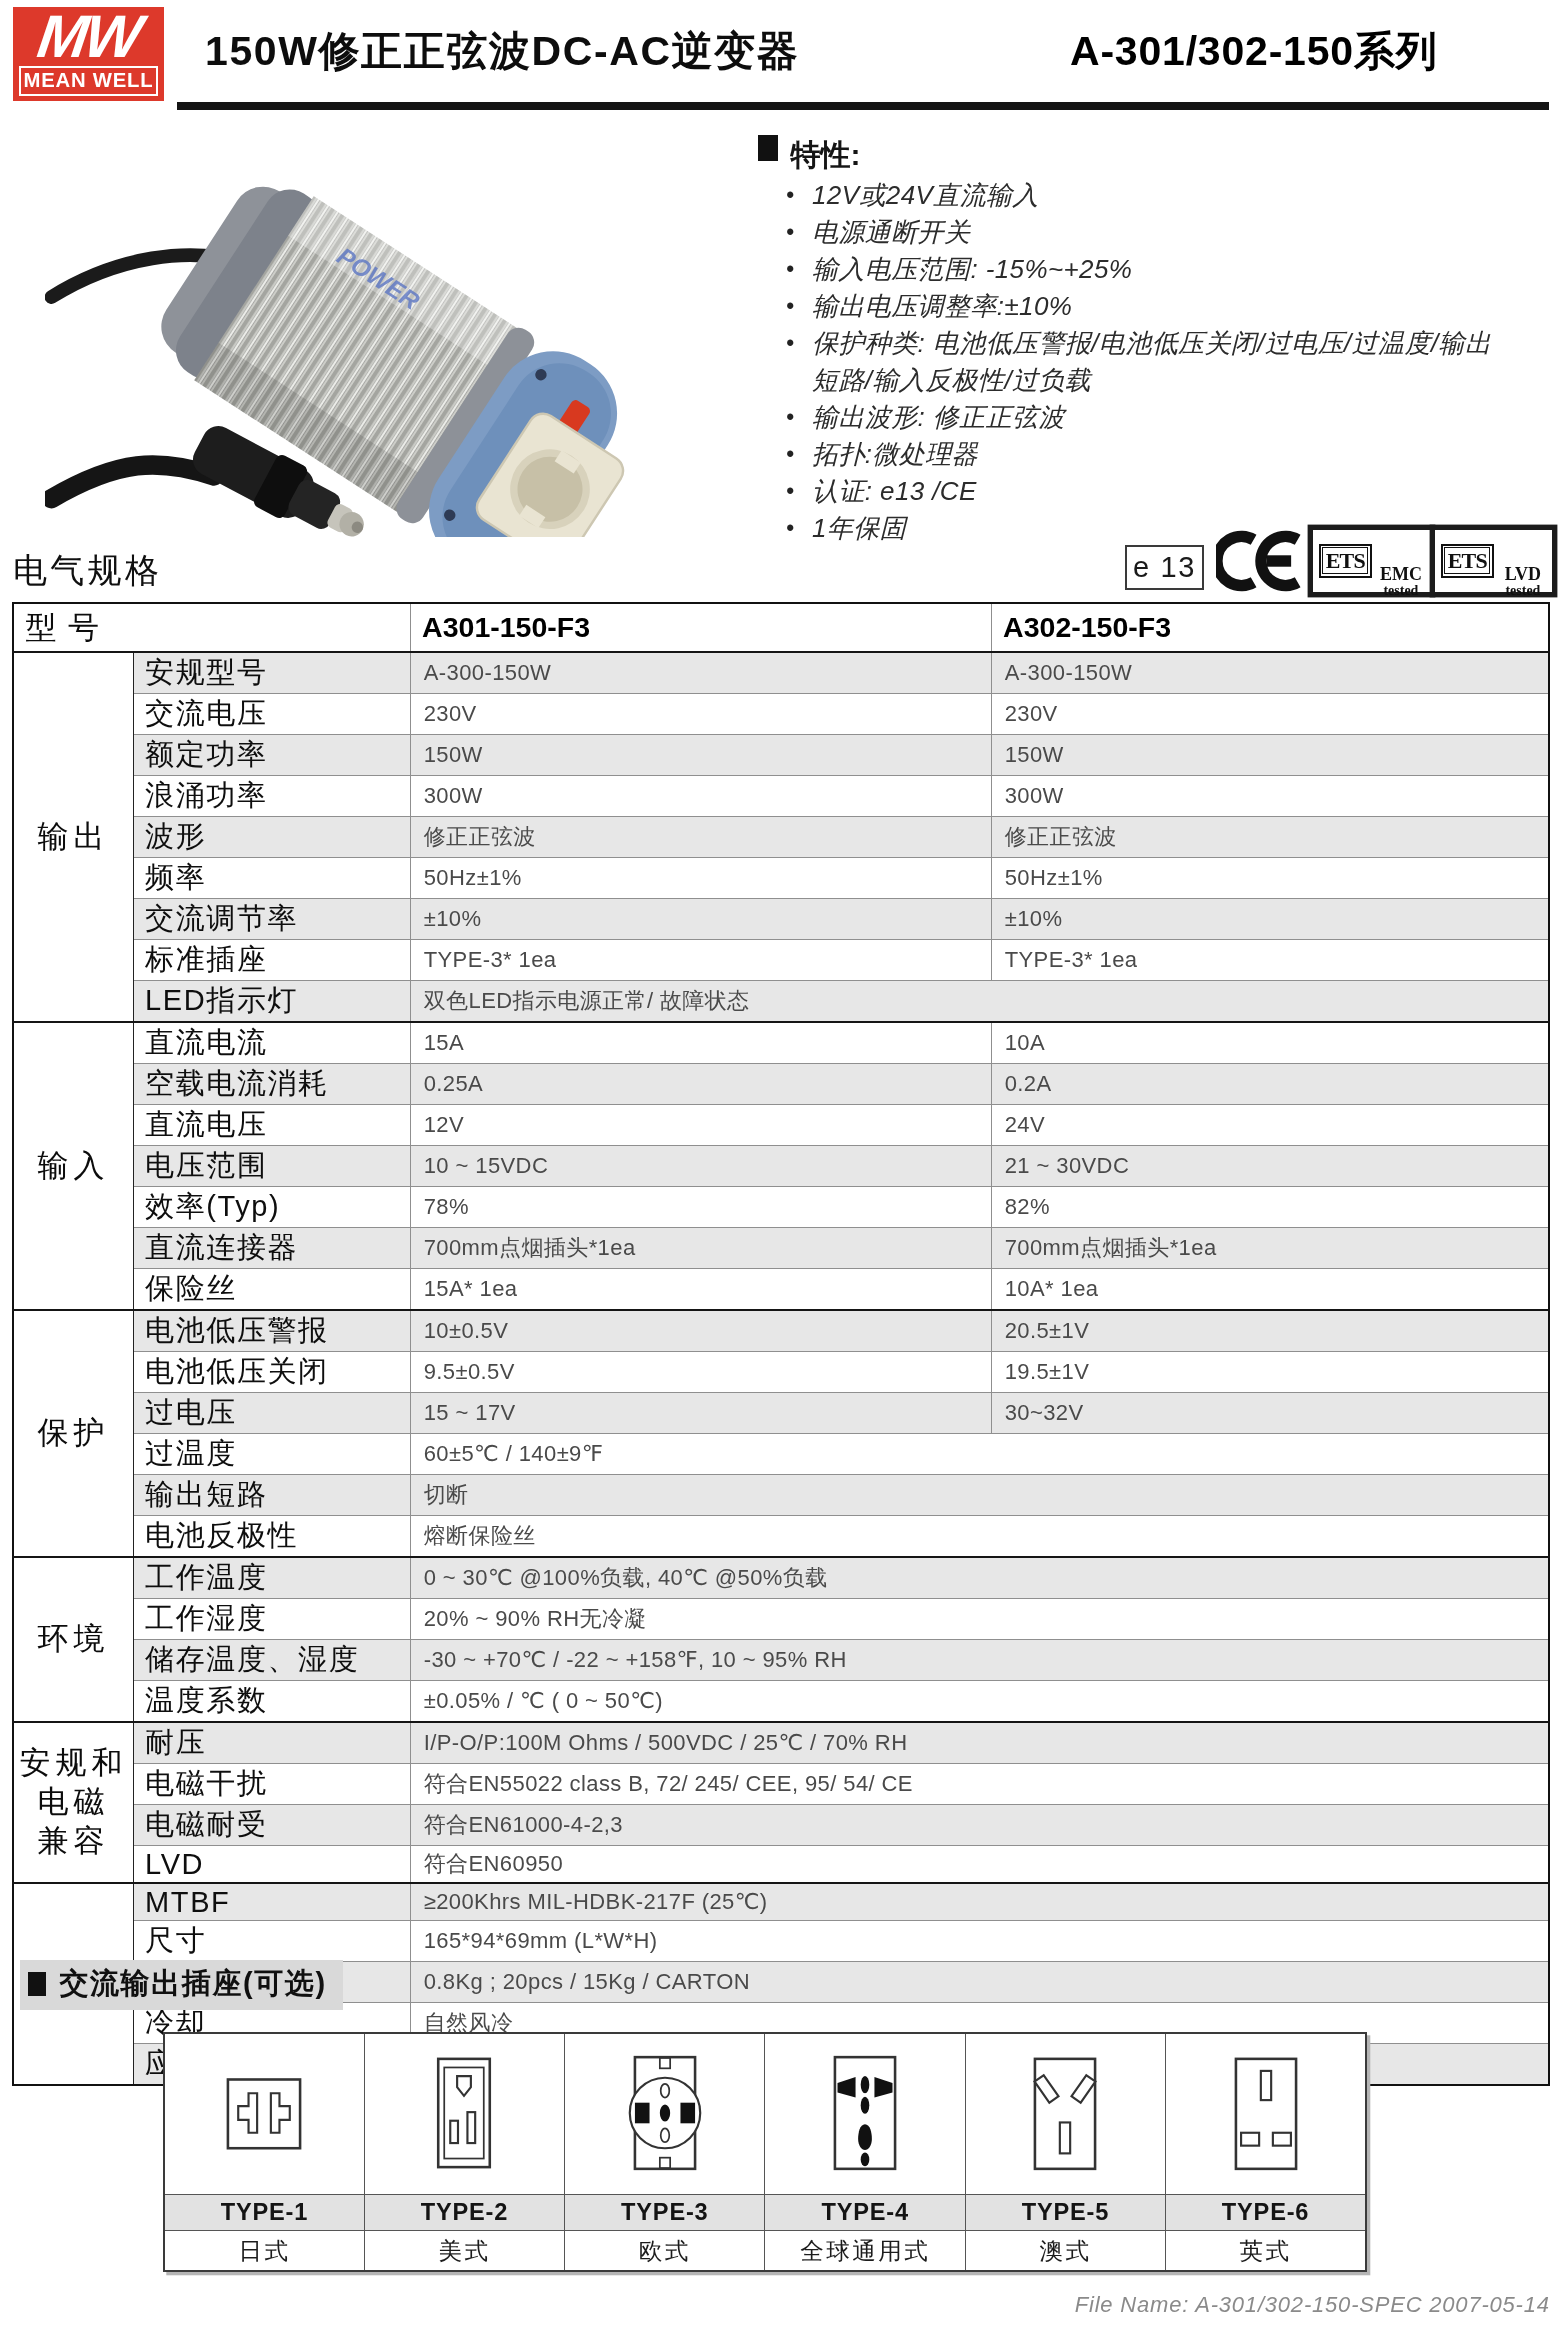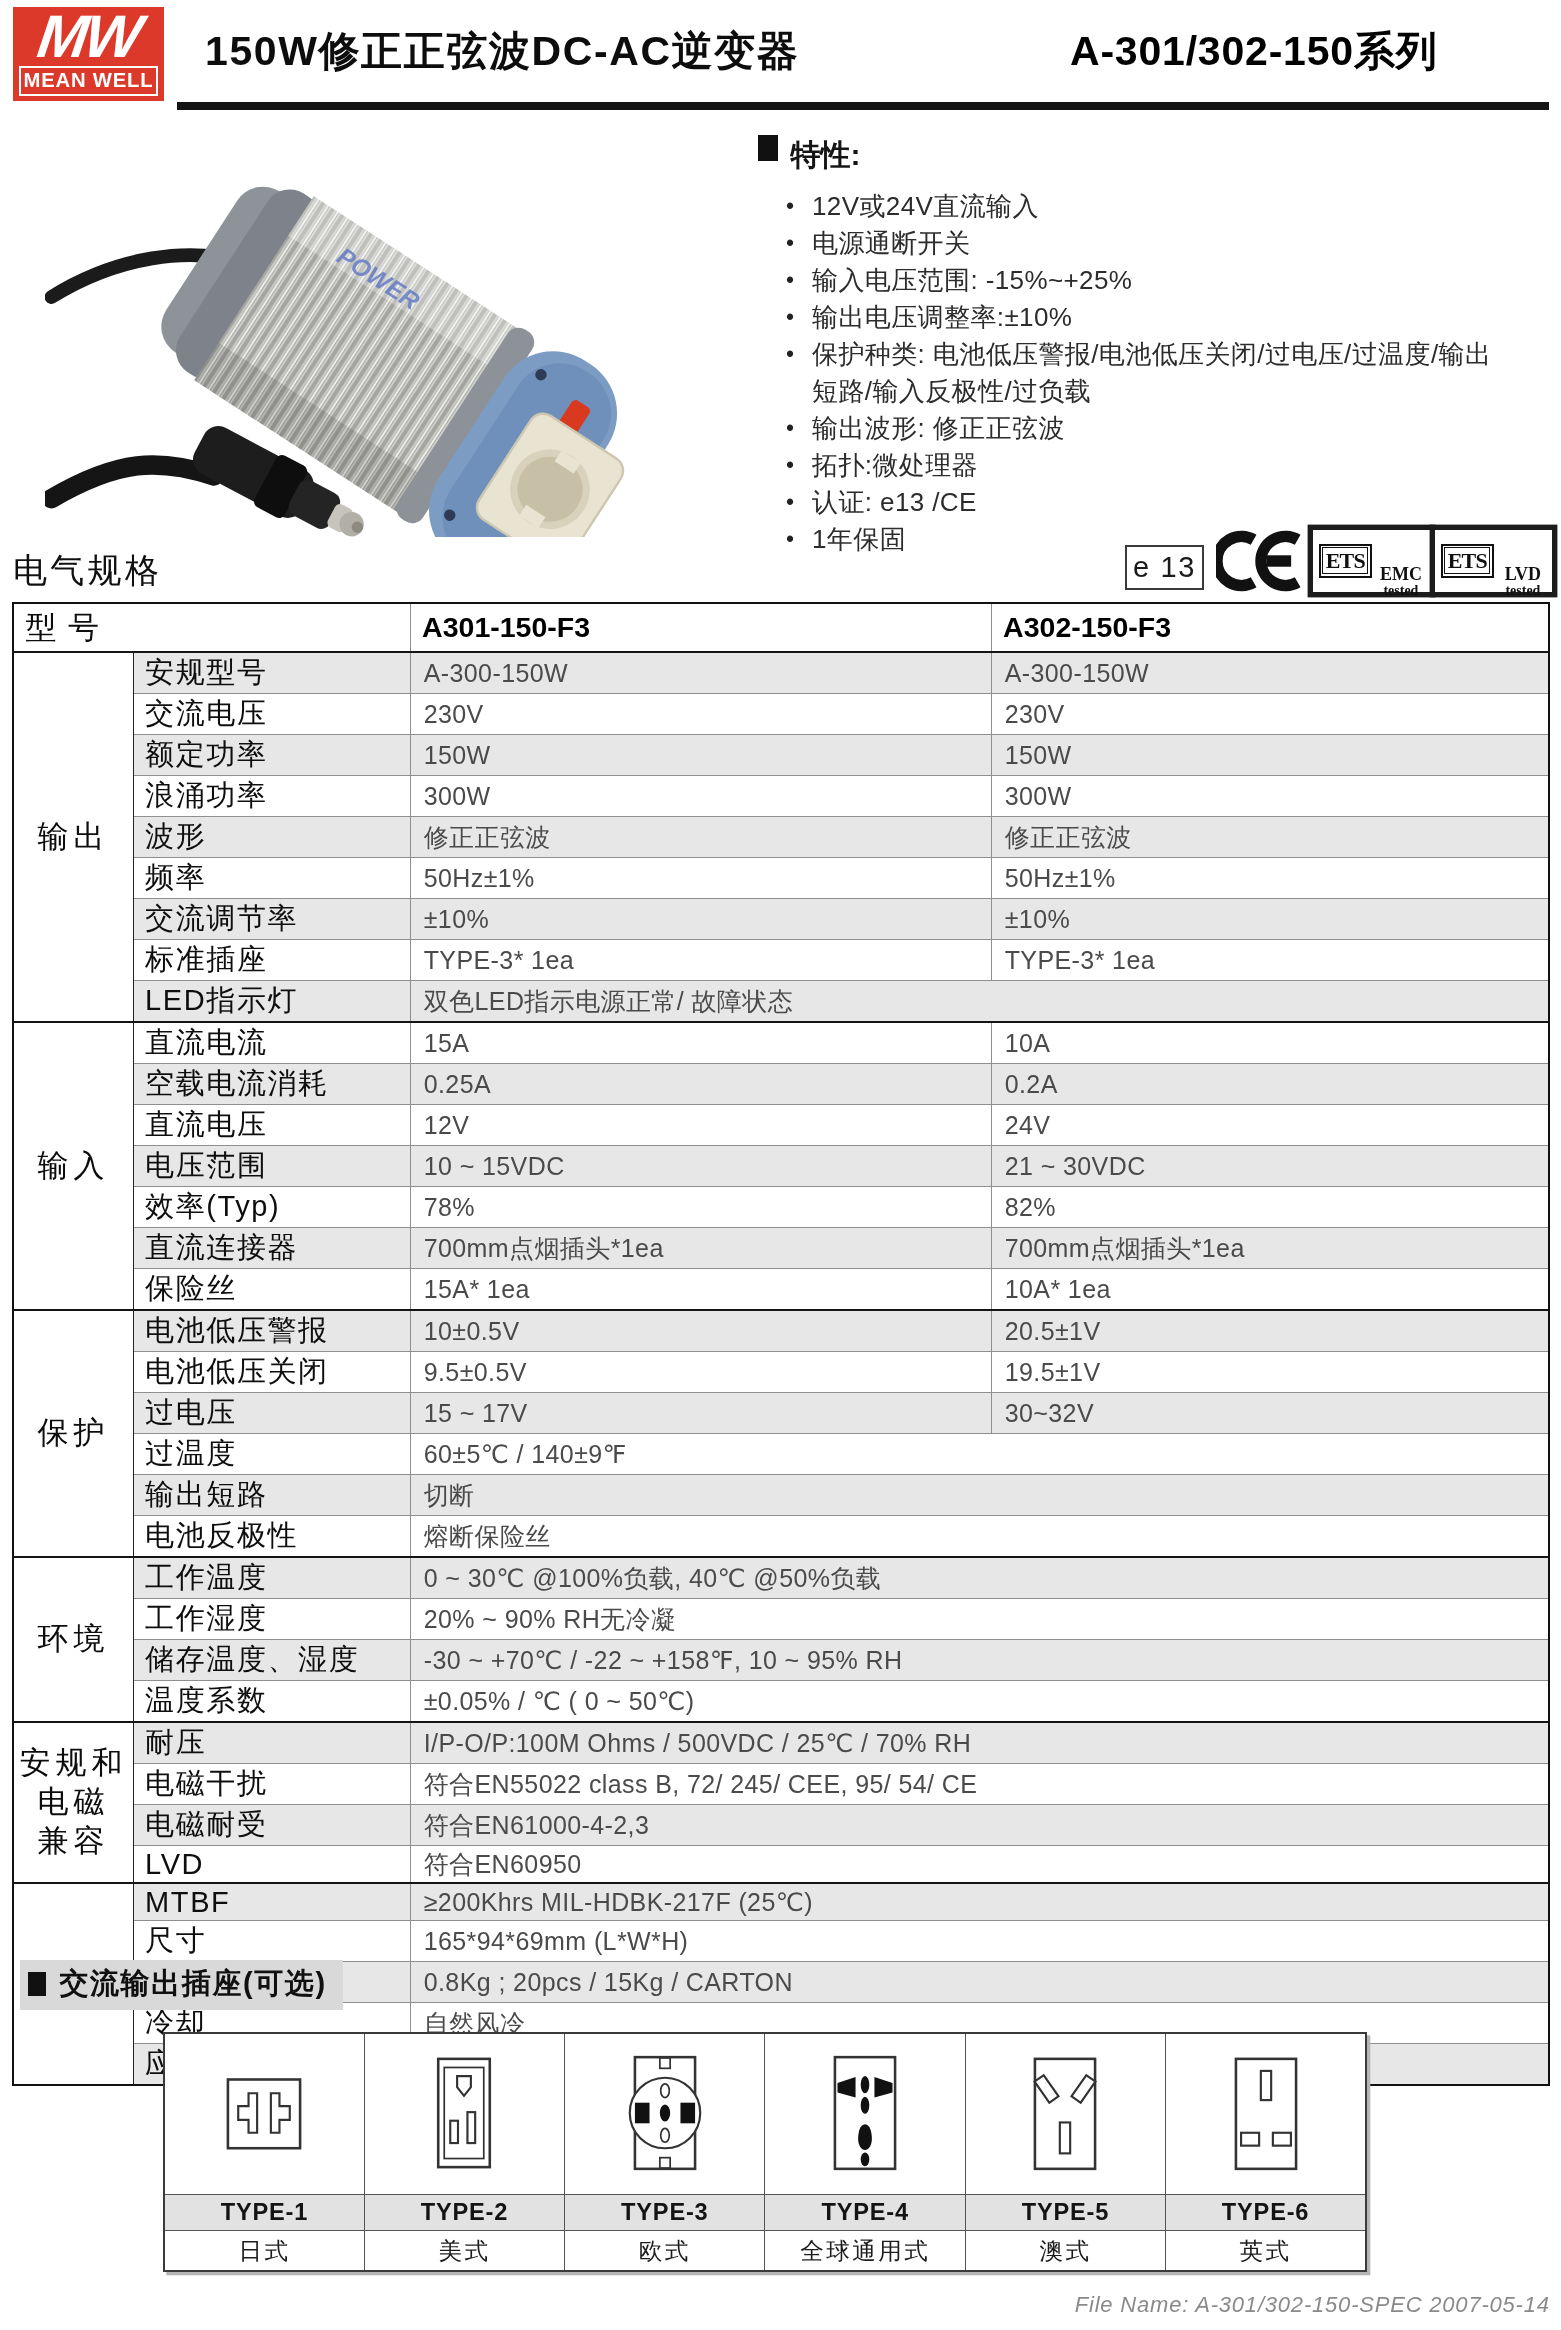--- a/index.html
+++ b/index.html
@@ -24,21 +24,21 @@
   .doc-series{position:absolute;left:1070px;top:24.4px;font-size:41px;font-weight:800;letter-spacing:0.8px;color:#000;}
   .title-rule{position:absolute;left:177px;top:102px;width:1372px;height:8.1px;background:#141414;}
 
   
   .photo{position:absolute;left:45px;top:118px;}
 
   
   .features{position:absolute;left:758px;top:135px;width:744px;}
   .features-heading{display:flex;font-size:30px;font-weight:600;color:#151515;}
   .sq{display:inline-block;width:19.5px;height:26px;background:#111;margin-right:13px;}
-  .features-list{list-style:none;margin:12px 0 0 0;padding:0 0 0 54px;}
+  .features-list{list-style:none;margin:1px 0 0 0;padding:0 0 0 54px;font-style:italic;}
   .features-list li{
     position:relative;font-size:26px;line-height:37px;color:#2c2c2c;letter-spacing:0.4px;
   }
   .features-list li::before{
     content:"•";position:absolute;left:-26px;top:0;color:#222;font-size:23px;
   }
 
   
   .badge-e13{
     position:absolute;left:1125px;top:545px;width:75px;height:41px;border:2.4px solid #3a3a3a;
@@ -67,21 +67,21 @@
   .spec-table{border:2.4px solid #111;}
   .spec-table .hrow td{height:47px;border-bottom:1.6px solid #111;}
   .hmodel{font-size:31px;letter-spacing:11.4px;color:#0c0c0c;}
   .hval{font-size:28.5px;font-weight:700;color:#000;border-left:1.6px solid #333 !important;}
   td.group{
     border-right:1.6px solid #222 !important;text-align:center;vertical-align:middle;
     font-size:31px;letter-spacing:4.9px;color:#0c0c0c;background:#fff;white-space:pre-line !important;
     padding:0;line-height:1.25;
   }
   td.plabel{font-size:29px;color:#0e0e0e;letter-spacing:1.6px;}
-  td.val{font-size:25px;color:#4a4a4a;border-left:1.6px solid #4d4d4d;padding-left:13px;letter-spacing:0.4px;}
+  td.val{font-size:22px;color:#4a4a4a;border-left:1.6px solid #4d4d4d;padding-left:13px;letter-spacing:0.4px;}
   tr.shade td.plabel, tr.shade td.val{background:#e7e7e7;}
   tr.secstart td{border-top:2.4px solid #151515;}
 
   
   .socket-heading{
     position:absolute;left:20.3px;top:1960px;background:#d9d9d9;
     display:inline-flex;align-items:center;padding:4.1px 16.3px 5.7px 8.1px;
   }
   .sq2{display:inline-block;width:18px;height:24.4px;background:#111;margin-right:13px;}
   .socket-heading-text{font-size:29px;font-weight:600;letter-spacing:1.6px;color:#101010;}

